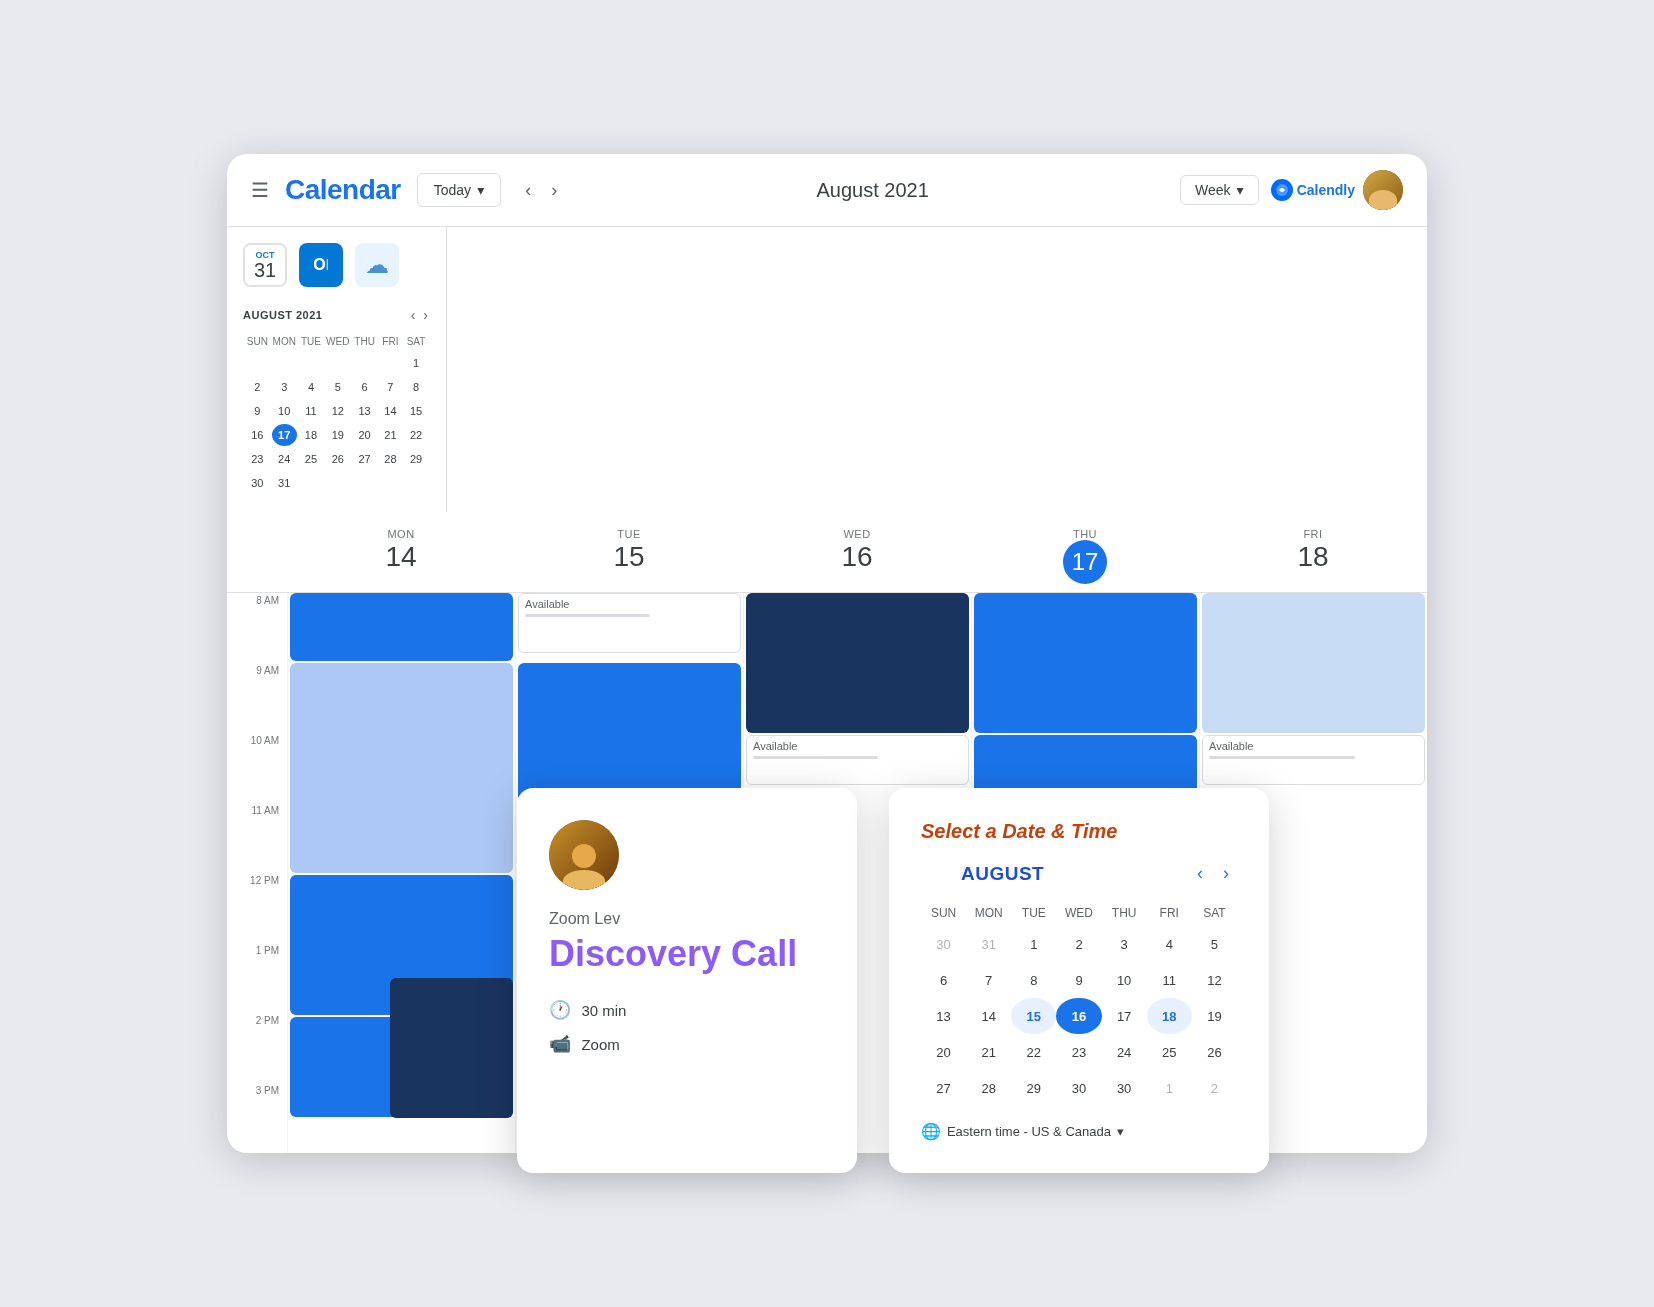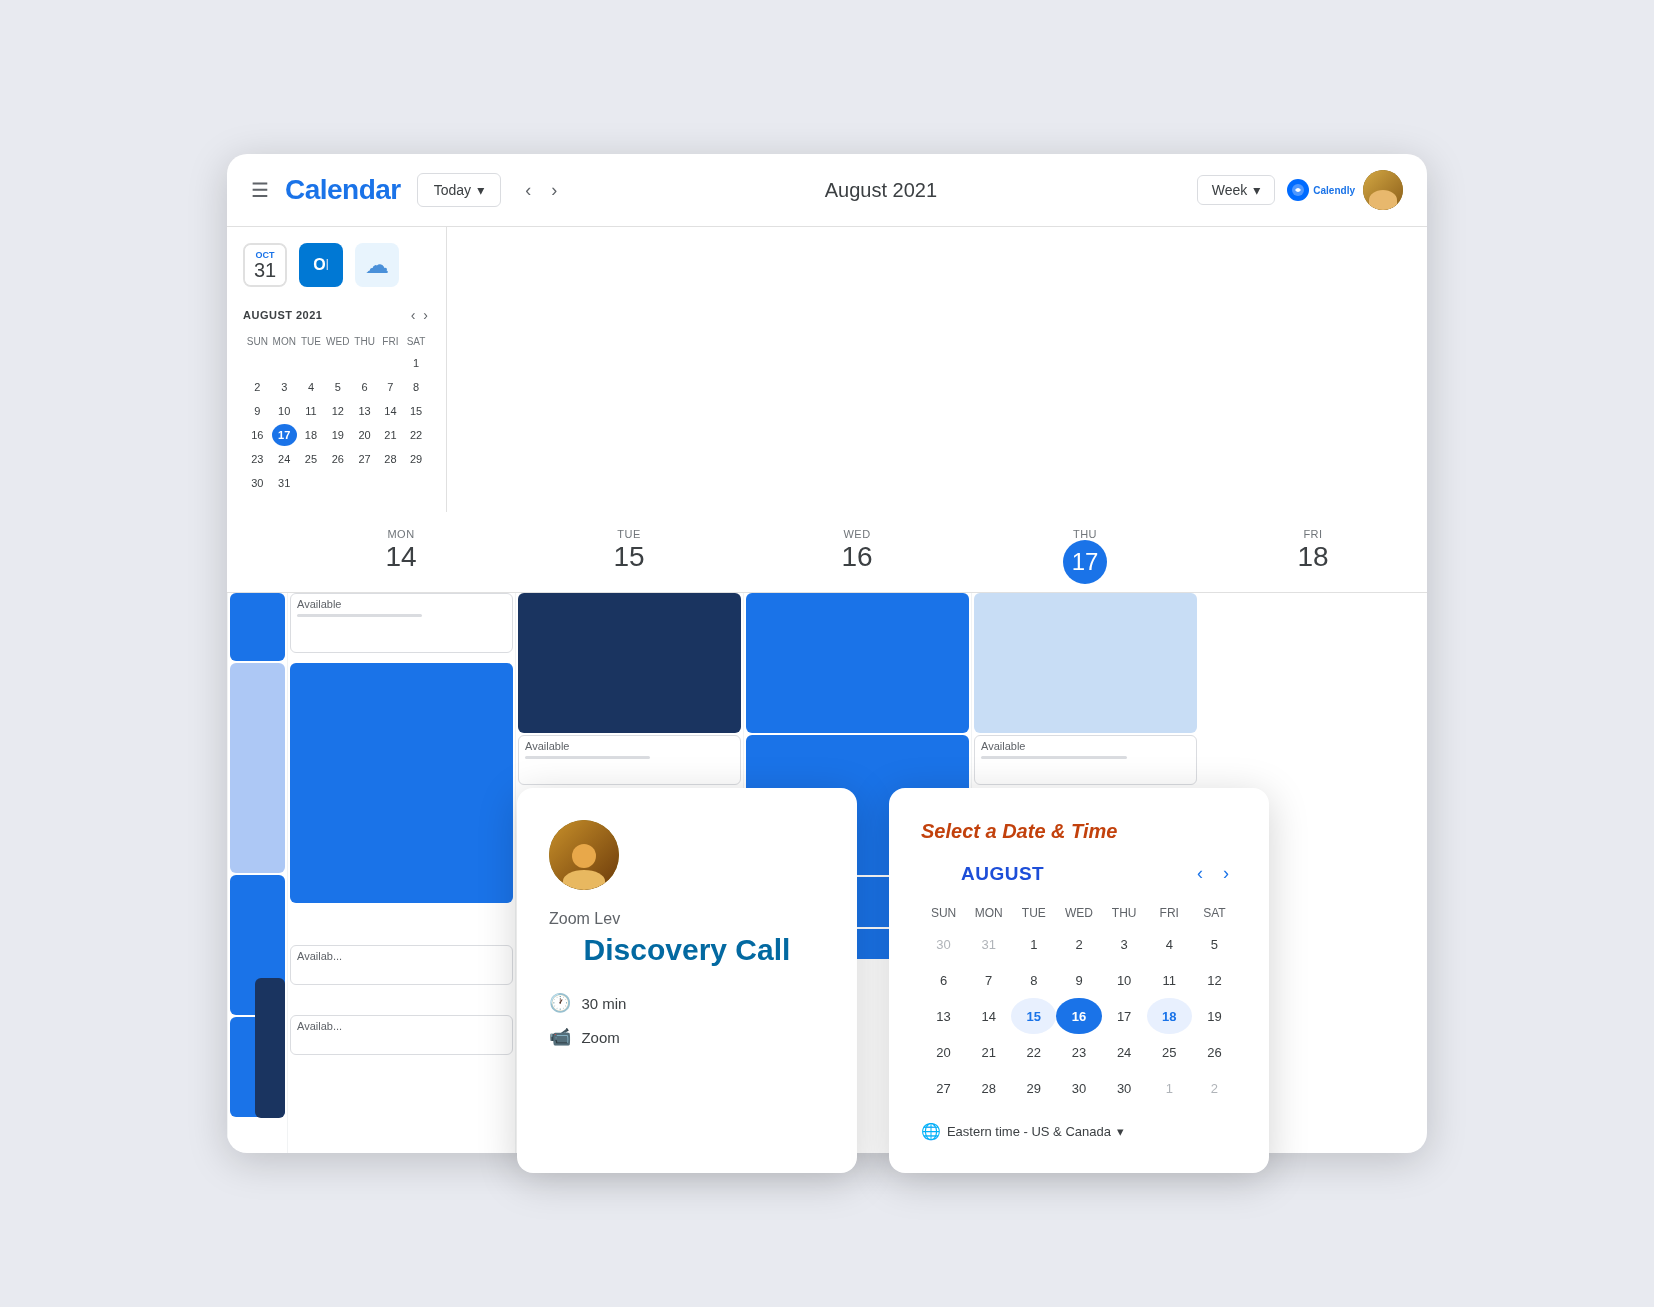--- a/index.html
+++ b/index.html
@@ -306,26 +306,25 @@
       align-items: center;
       justify-content: center;
     }
 
     .dc-name {
       font-size: 16px;
       color: #5f6368;
       margin-bottom: 4px;
     }
     .dc-title {
-      font-size: 30px;
+      font-size: 36px;
       font-weight: 700;
-      color: #0369a1;
+      color: #8b5cf6;
       margin-bottom: 24px;
       line-height: 1.2;
-      text-align: center;
     }
     .dc-meta {
       display: flex;
       flex-direction: column;
       gap: 12px;
     }
     .dc-meta-item {
       display: flex;
       align-items: center;
       gap: 10px;
@@ -460,21 +459,21 @@
           <span>▾</span>
         </button>
         <div class="calendly-badge">
           <div class="calendly-logo">
             <div style="width:22px;height:22px;border-radius:50%;background:#006bff;display:flex;align-items:center;justify-content:center;">
               <svg width="14" height="14" viewBox="0 0 14 14" fill="none">
                   <circle cx="7" cy="7" r="6" fill="white" opacity="0.3"></circle>
                   <path d="M4 7 Q7 3 10 7 Q7 11 4 7Z" fill="white"></path>
                 </svg>
             </div>
-            <span style="color:#1a73e8;font-weight:600;font-size:10px;">Calendly</span>
+            <span style="color:#1a73e8;font-weight:600;font-size:14px;">Calendly</span>
           </div>
           <div class="user-avatar">
             <div style="width:40px;height:40px;border-radius:50%;background:linear-gradient(135deg,#d4a843,#8B5E1A);display:flex;align-items:flex-end;justify-content:center;overflow:hidden;">
               <div style="width:28px;height:20px;background:#e8b86d;border-radius:50% 50% 0 0;"></div>
             </div>
           </div>
         </div>
       </div>
     </div>
 
@@ -601,20 +600,31 @@
             <div class="day-num today-num">17</div>
           </div>
           <div class="day-header">
             <div class="day-name">FRI</div>
             <div class="day-num">18</div>
           </div>
         </div>
 
         <div class="time-grid">
 
+          <div class="time-slots-col">
+            <div class="time-slot-label">8 AM</div>
+            <div class="time-slot-label">9 AM</div>
+            <div class="time-slot-label">10 AM</div>
+            <div class="time-slot-label">11 AM</div>
+            <div class="time-slot-label">12 PM</div>
+            <div class="time-slot-label">1 PM</div>
+            <div class="time-slot-label">2 PM</div>
+            <div class="time-slot-label">3 PM</div>
+
+          </div>
 
           <div class="day-col" style="position:relative;">
 
             <div class="event-block event-blue-mid" style="top:0px;height:68px;"></div>
 
             <div class="event-block event-blue-light" style="top:70px;height:210px;"></div>
 
             <div class="event-block event-blue-mid" style="top:282px;height:140px;"></div>
 
             <div class="event-block event-blue-mid" style="top:424px;height:100px;"></div>

